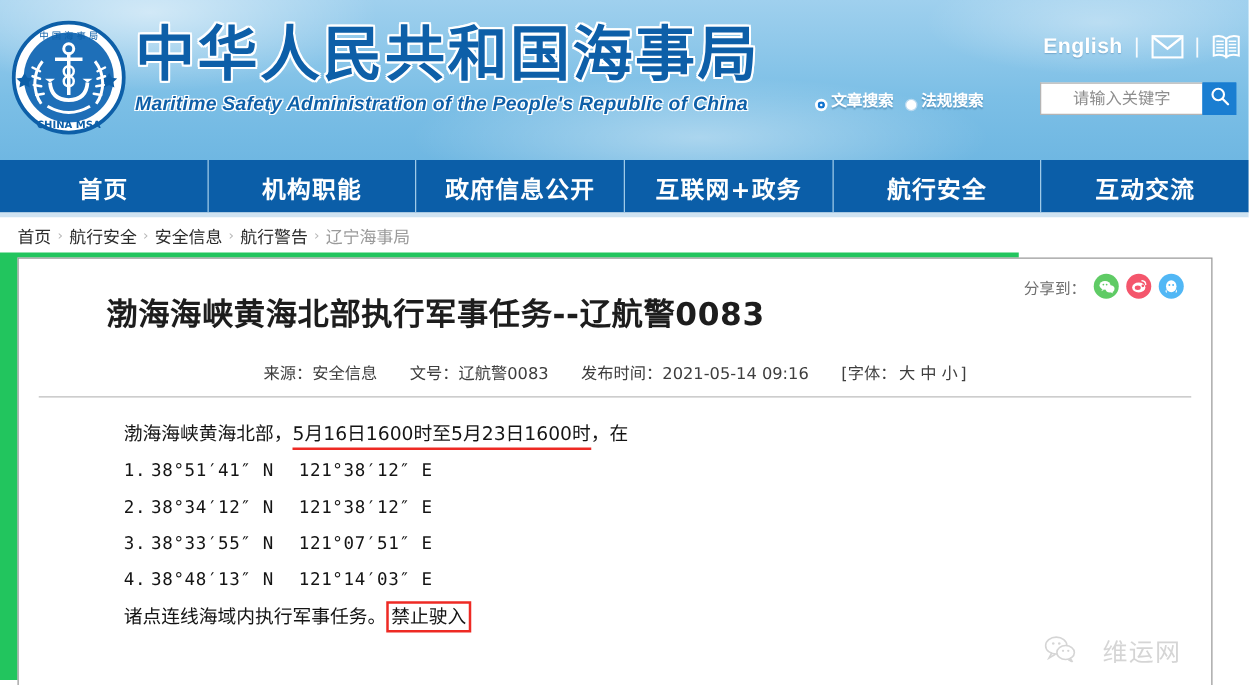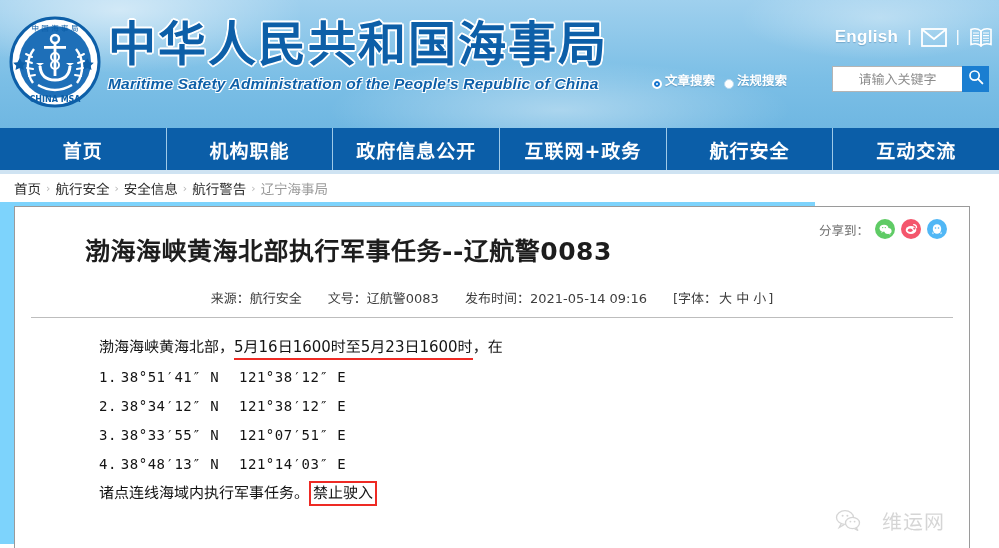--- a/index.html
+++ b/index.html
@@ -101,21 +101,21 @@
   .crumbs{
     height:28px;display:flex;align-items:center;padding-left:14px;
     font-family:"DejaVu Sans","Liberation Sans",sans-serif;font-size:13.5px;
     background:#ffffff;
   }
   .crumbs .c{color:#2b2b2b;cursor:pointer;}
   .crumbs .c.last{color:#9a9a9a;cursor:default;}
   .crumbs .arr{color:#b6b6b6;margin:0 5px;font-size:11px;}
 
   
-  .page{background:#7dd3fc;width:815px;height:342px;position:relative;box-sizing:border-box;}
+  .page{background:#22c55e;width:815px;height:342px;position:relative;box-sizing:border-box;}
   .card{
     position:absolute;left:14px;top:4px;width:956px;height:344px;
     background:#ffffff;border:1px solid #9a9a9a;box-sizing:border-box;
   }
 
   .share{
     position:absolute;right:22px;top:12px;display:flex;align-items:center;gap:6px;
   }
   .share-label{
     font-family:"DejaVu Sans","Liberation Sans",sans-serif;font-size:12.5px;color:#6f6f6f;
@@ -295,21 +295,21 @@
           <path d="M2 8.4 C1 10 1.4 11.6 2.6 11 M10 8.4 C11 10 10.6 11.6 9.4 11" fill="#ffffff"></path>
           <circle cx="4.5" cy="5" r=".8" fill="#51b7f5"></circle>
           <circle cx="7.5" cy="5" r=".8" fill="#51b7f5"></circle>
         </svg>
       </span>
     </div>
 
     <h1 class="title">渤海海峡黄海北部执行军事任务--辽航警0083</h1>
 
     <div class="meta">
-      <span>来源：航行安全</span>
+      <span>来源：安全信息</span>
       <span>文号：辽航警0083</span>
       <span>发布时间：2021-05-14 09:16</span>
       <span class="fontsize"><span>[字体：</span><span class="fs">大</span><span class="fs">中</span><span class="fs">小</span><span>]</span></span>
     </div>
 
     <div class="divider"></div>
 
     <div class="article">
 
       <div class="art-line"><span>渤海海峡黄海北部，</span><span class="underline-red">5月16日1600时至5月23日1600时</span><span>，在</span></div>

